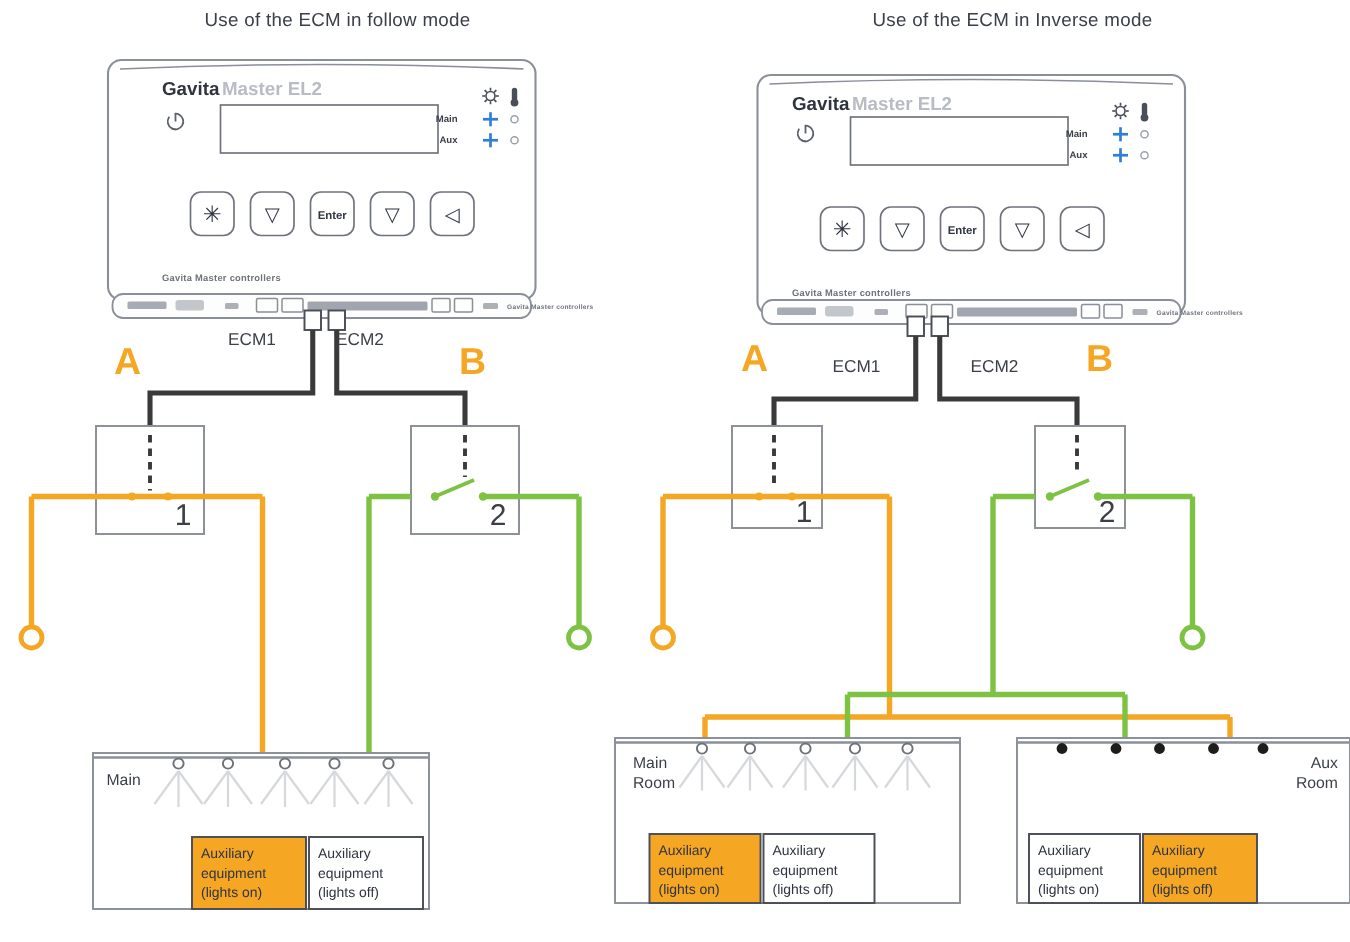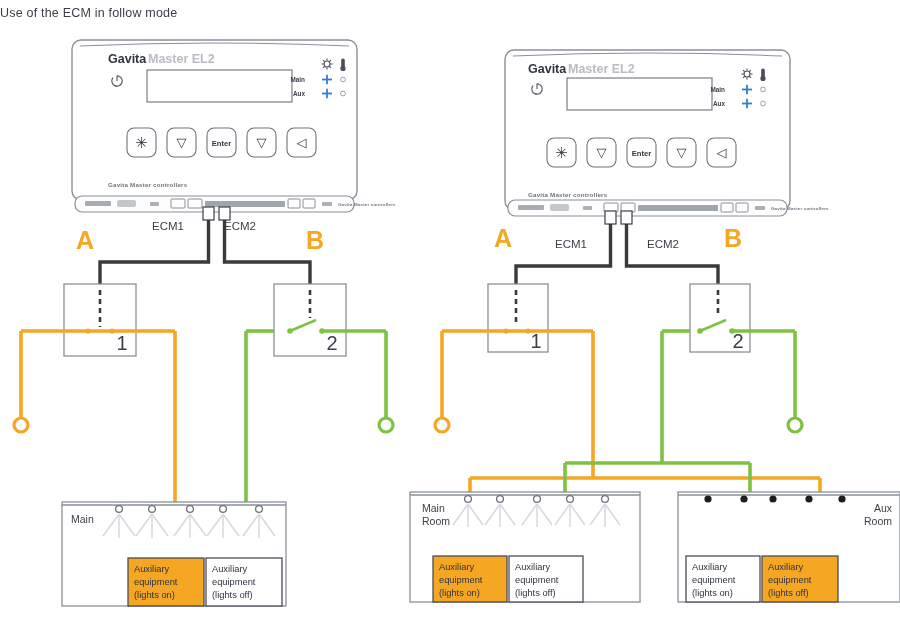--- a/index.html
+++ b/index.html
@@ -1,21 +1,21 @@
 <!DOCTYPE html>
 <html><head>
 <meta charset="utf-8">
 <style>
   html,body{margin:0;padding:0;background:#ffffff;}
   body{width:900px;height:628px;position:relative;overflow:hidden;
        font-family:"Liberation Sans", sans-serif;color:#3b3f48;}
   .panel{position:absolute;top:0;height:628px;width:450px;}
   #panel-left{left:0;}
   #panel-right{left:450px;}
-  .title{position:absolute;top:6px;width:100%;
+  .title{position:absolute;top:6px;width:100%;text-align:center;
          font-size:12.5px;color:#3b3f48;letter-spacing:.2px;}
   svg{position:absolute;left:0;top:0;width:450px;height:628px;overflow:visible;}
   .ctl-label{font-size:11px;fill:#3b3f48;}
   .brand{font-size:12.5px;font-weight:bold;fill:#2f3440;}
   .brandfaint{font-size:12.5px;font-weight:bold;fill:#b9bcc4;}
   .footer-brand{font-size:6.2px;font-weight:bold;fill:#6e727c;letter-spacing:.2px;}
   .ecm-lab{font-size:11.5px;fill:#3b3f48;}
   .ab{font-size:25px;font-weight:bold;fill:#F5A623;}
   .boxnum{font-size:20px;fill:#3b3f48;}
   .roomlab{font-size:10.5px;fill:#3b3f48;}
@@ -228,20 +228,21 @@
         <rect x="206" y="558" width="76" height="48" fill="#ffffff" stroke="#4a4e58" stroke-width="1.3"></rect>
         <text x="212" y="572" class="auxbox">Auxiliary</text>
         <text x="212" y="585" class="auxbox">equipment</text>
         <text x="212" y="598" class="auxbox">(lights off)</text>
       </g>
     </g>
   </svg>
 </div>
 
 <div class="panel" id="panel-right">
+  <div class="title">Use of the ECM in Inverse mode</div>
 
   <svg viewBox="0 0 450 628">
 
     <g>
       <rect x="55" y="50" width="285" height="160" rx="9" ry="9" fill="#ffffff" stroke="#8a8f99" stroke-width="1.4"></rect>
       <path d="M63 56 Q197 50 332 56" fill="none" stroke="#8a8f99" stroke-width="1.1"></path>
       <rect x="58" y="200" width="279" height="16" rx="7" ry="7" fill="#fdfdfd" stroke="#8a8f99" stroke-width="1.2"></rect>
 
       <text x="78" y="73" class="brand">Gavita</text>
       <text x="118" y="73" class="brandfaint">Master EL2</text>

